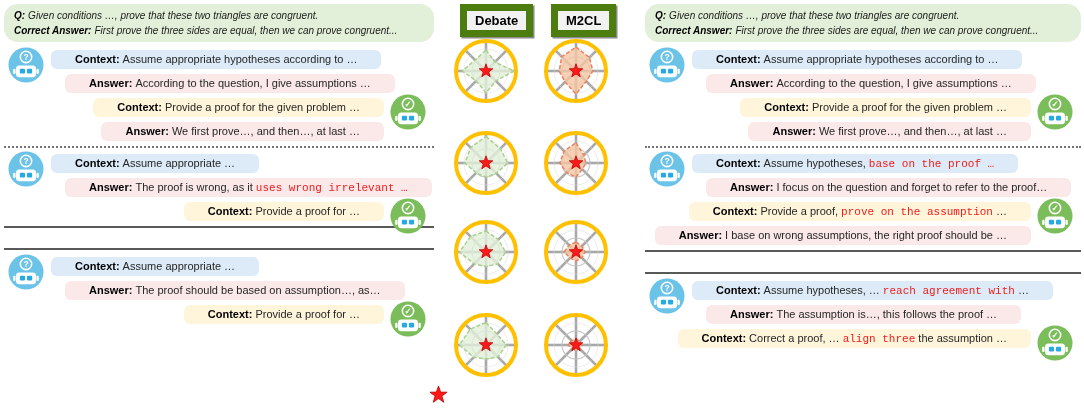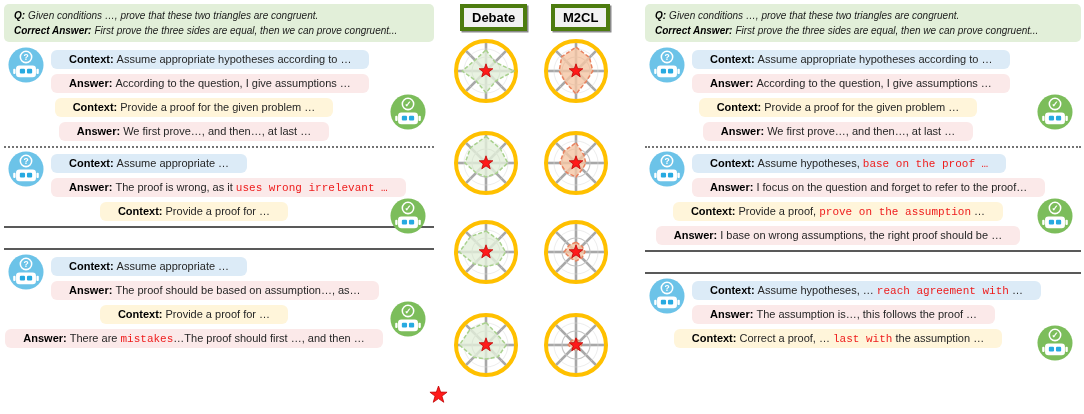--- a/index.html
+++ b/index.html
@@ -7,57 +7,57 @@
   .canvas {
     position:relative; width:1084px; height:414px; background:#ffffff;
     font-family:"Liberation Sans", sans-serif; overflow:hidden; color:#1a1a1a;
   }
   
   .conv { position:absolute; top:0; }
   .conv-left  { left:4px;  width:430px; }
   .conv-right { left:645px; width:436px; }
 
   .qbox {
-    margin-top:4px; background:#e2efd9; border-radius:5px;
+    margin-top:4px; background:#e2efd9; border-radius:14px;
     padding:4px 10px; font-size:10px; font-style:italic; line-height:15px;
     white-space:nowrap;
   }
   .qbox b { margin-right:3px; color:#000; }
 
   .sect { position:relative; padding-top:6px; }
   .sect-first { padding-top:8px; }
   .sect-last  { padding-top:7px; }
 
   .msg-row { position:relative; display:flex; height:19px; margin-bottom:5px; align-items:center; }
   .row-left  { justify-content:flex-start; padding-left:47px; }
-  .row-right { justify-content:center;  padding-right:50px; }
+  .row-right { justify-content:flex-end;  padding-right:50px; }
 
   .bubble {
-    font-size:11px; line-height:17px; height:17px; padding:1px 18px;
+    font-size:11px; line-height:17px; height:17px; padding:1px 24px;
     border-radius:6px; white-space:nowrap; color:#262626;
   }
   .bubble b { color:#000; margin-right:3px; }
   .bubble-blue   { background:#dcebf7; }
-  .bubble-pink   { background:#fbe9e9; }
+  .bubble-pink   { background:#fbe9e9;margin-left:14px; }
   .bubble-yellow { background:#fff5da; }
   .red { color:#ee1c1c;font-family:Liberation Mono, monospace; }
 
   .divider-dotted { border-top:2px dotted #737373; margin:0; }
   .divider-gap {
     height:20px; border-top:2px solid #595959; border-bottom:2px solid #595959; margin:0;
   }
 
   .robot { position:absolute; width:36px; height:36px; z-index:2; }
   .robot-q { left:4px; top:-3px; }
   .robot-v { right:8px; top:-4px; }
 
   
   .mid { position:absolute; left:440px; top:0; width:200px; height:414px; }
   .method-header {
-    position:absolute; top:4px; background:#f2f2f2; border:4px solid #4d7c0f;
+    position:absolute; top:4px; background:#f2f2f2; border:7px solid #4d7c0f;
     box-shadow:1.5px 1.5px 0 #8a8a8a; font-weight:bold; font-size:13px;
     color:#000; padding:2px 8px;
   }
   .hdr-debate { left:20px; }
   .hdr-m2cl   { left:111px; }
   .chart-cell { position:absolute; width:66px; height:66px; }
 
   .legend-star { position:absolute; left:429px; top:385px; width:19px; height:19px; }
 </style>
 </head>
@@ -160,23 +160,20 @@
     <circle cx="19" cy="19" r="18.5" fill="#7cbd5b"></circle>
     <circle cx="19" cy="10.5" r="6" fill="#7cbd5b" stroke="#fff" stroke-width="1.6"></circle>
     <text x="19" y="13.8" font-size="9" font-weight="bold" fill="#fff" text-anchor="middle" font-family="Liberation Sans, sans-serif">✓</text>
     <rect x="8.5" y="19.5" width="21" height="12.5" rx="3.5" fill="#fff"></rect>
     <rect x="12.5" y="23" width="5.5" height="5" rx="1.2" fill="#27aae1"></rect>
     <rect x="20" y="23" width="5.5" height="5" rx="1.2" fill="#27aae1"></rect>
     <rect x="5.5" y="23" width="2.5" height="5.5" rx="1" fill="#fff"></rect>
     <rect x="30" y="23" width="2.5" height="5.5" rx="1" fill="#fff"></rect>
   </svg></div>
         </div>
-        <div class="msg-row row-right">
-          <div class="bubble bubble-pink"><b>Answer:</b><span>There are </span><span class="red">mistakes</span><span>…The proof should first …, and then …</span></div>
-        </div>
       </div>
   </section>
 
   <section class="mid">
     <div class="method-header hdr-debate">Debate</div>
     <div class="method-header hdr-m2cl">M2CL</div>
 
     <div class="chart-cell" style="left:13px;top:38px"><svg width="66" height="66" viewBox="0 0 66 66">
     <circle cx="33" cy="33" r="30" fill="none" stroke="#ffc000" stroke-width="4"></circle>
     <line x1="33" y1="33" x2="33.0" y2="5.0" stroke="#a8a8a8" stroke-width="2.6"></line>
@@ -385,21 +382,21 @@
     <rect x="12.5" y="23" width="5.5" height="5" rx="1.2" fill="#27aae1"></rect>
     <rect x="20" y="23" width="5.5" height="5" rx="1.2" fill="#27aae1"></rect>
     <rect x="5.5" y="23" width="2.5" height="5.5" rx="1" fill="#fff"></rect>
     <rect x="30" y="23" width="2.5" height="5.5" rx="1" fill="#fff"></rect>
   </svg></div>
         </div>
         <div class="msg-row row-left">
           <div class="bubble bubble-pink"><b>Answer:</b><span>The assumption is…, this follows the proof …</span></div>
         </div>
         <div class="msg-row row-right">
-          <div class="bubble bubble-yellow"><b>Context:</b><span>Correct a proof, … </span><span class="red">last with</span><span> the assumption …</span></div>
+          <div class="bubble bubble-yellow"><b>Context:</b><span>Correct a proof, … </span><span class="red">align three</span><span> the assumption …</span></div>
           <div class="robot robot-v"><svg width="36" height="36" viewBox="0 0 38 38">
     <circle cx="19" cy="19" r="18.5" fill="#7cbd5b"></circle>
     <circle cx="19" cy="10.5" r="6" fill="#7cbd5b" stroke="#fff" stroke-width="1.6"></circle>
     <text x="19" y="13.8" font-size="9" font-weight="bold" fill="#fff" text-anchor="middle" font-family="Liberation Sans, sans-serif">✓</text>
     <rect x="8.5" y="19.5" width="21" height="12.5" rx="3.5" fill="#fff"></rect>
     <rect x="12.5" y="23" width="5.5" height="5" rx="1.2" fill="#27aae1"></rect>
     <rect x="20" y="23" width="5.5" height="5" rx="1.2" fill="#27aae1"></rect>
     <rect x="5.5" y="23" width="2.5" height="5.5" rx="1" fill="#fff"></rect>
     <rect x="30" y="23" width="2.5" height="5.5" rx="1" fill="#fff"></rect>
   </svg></div>

